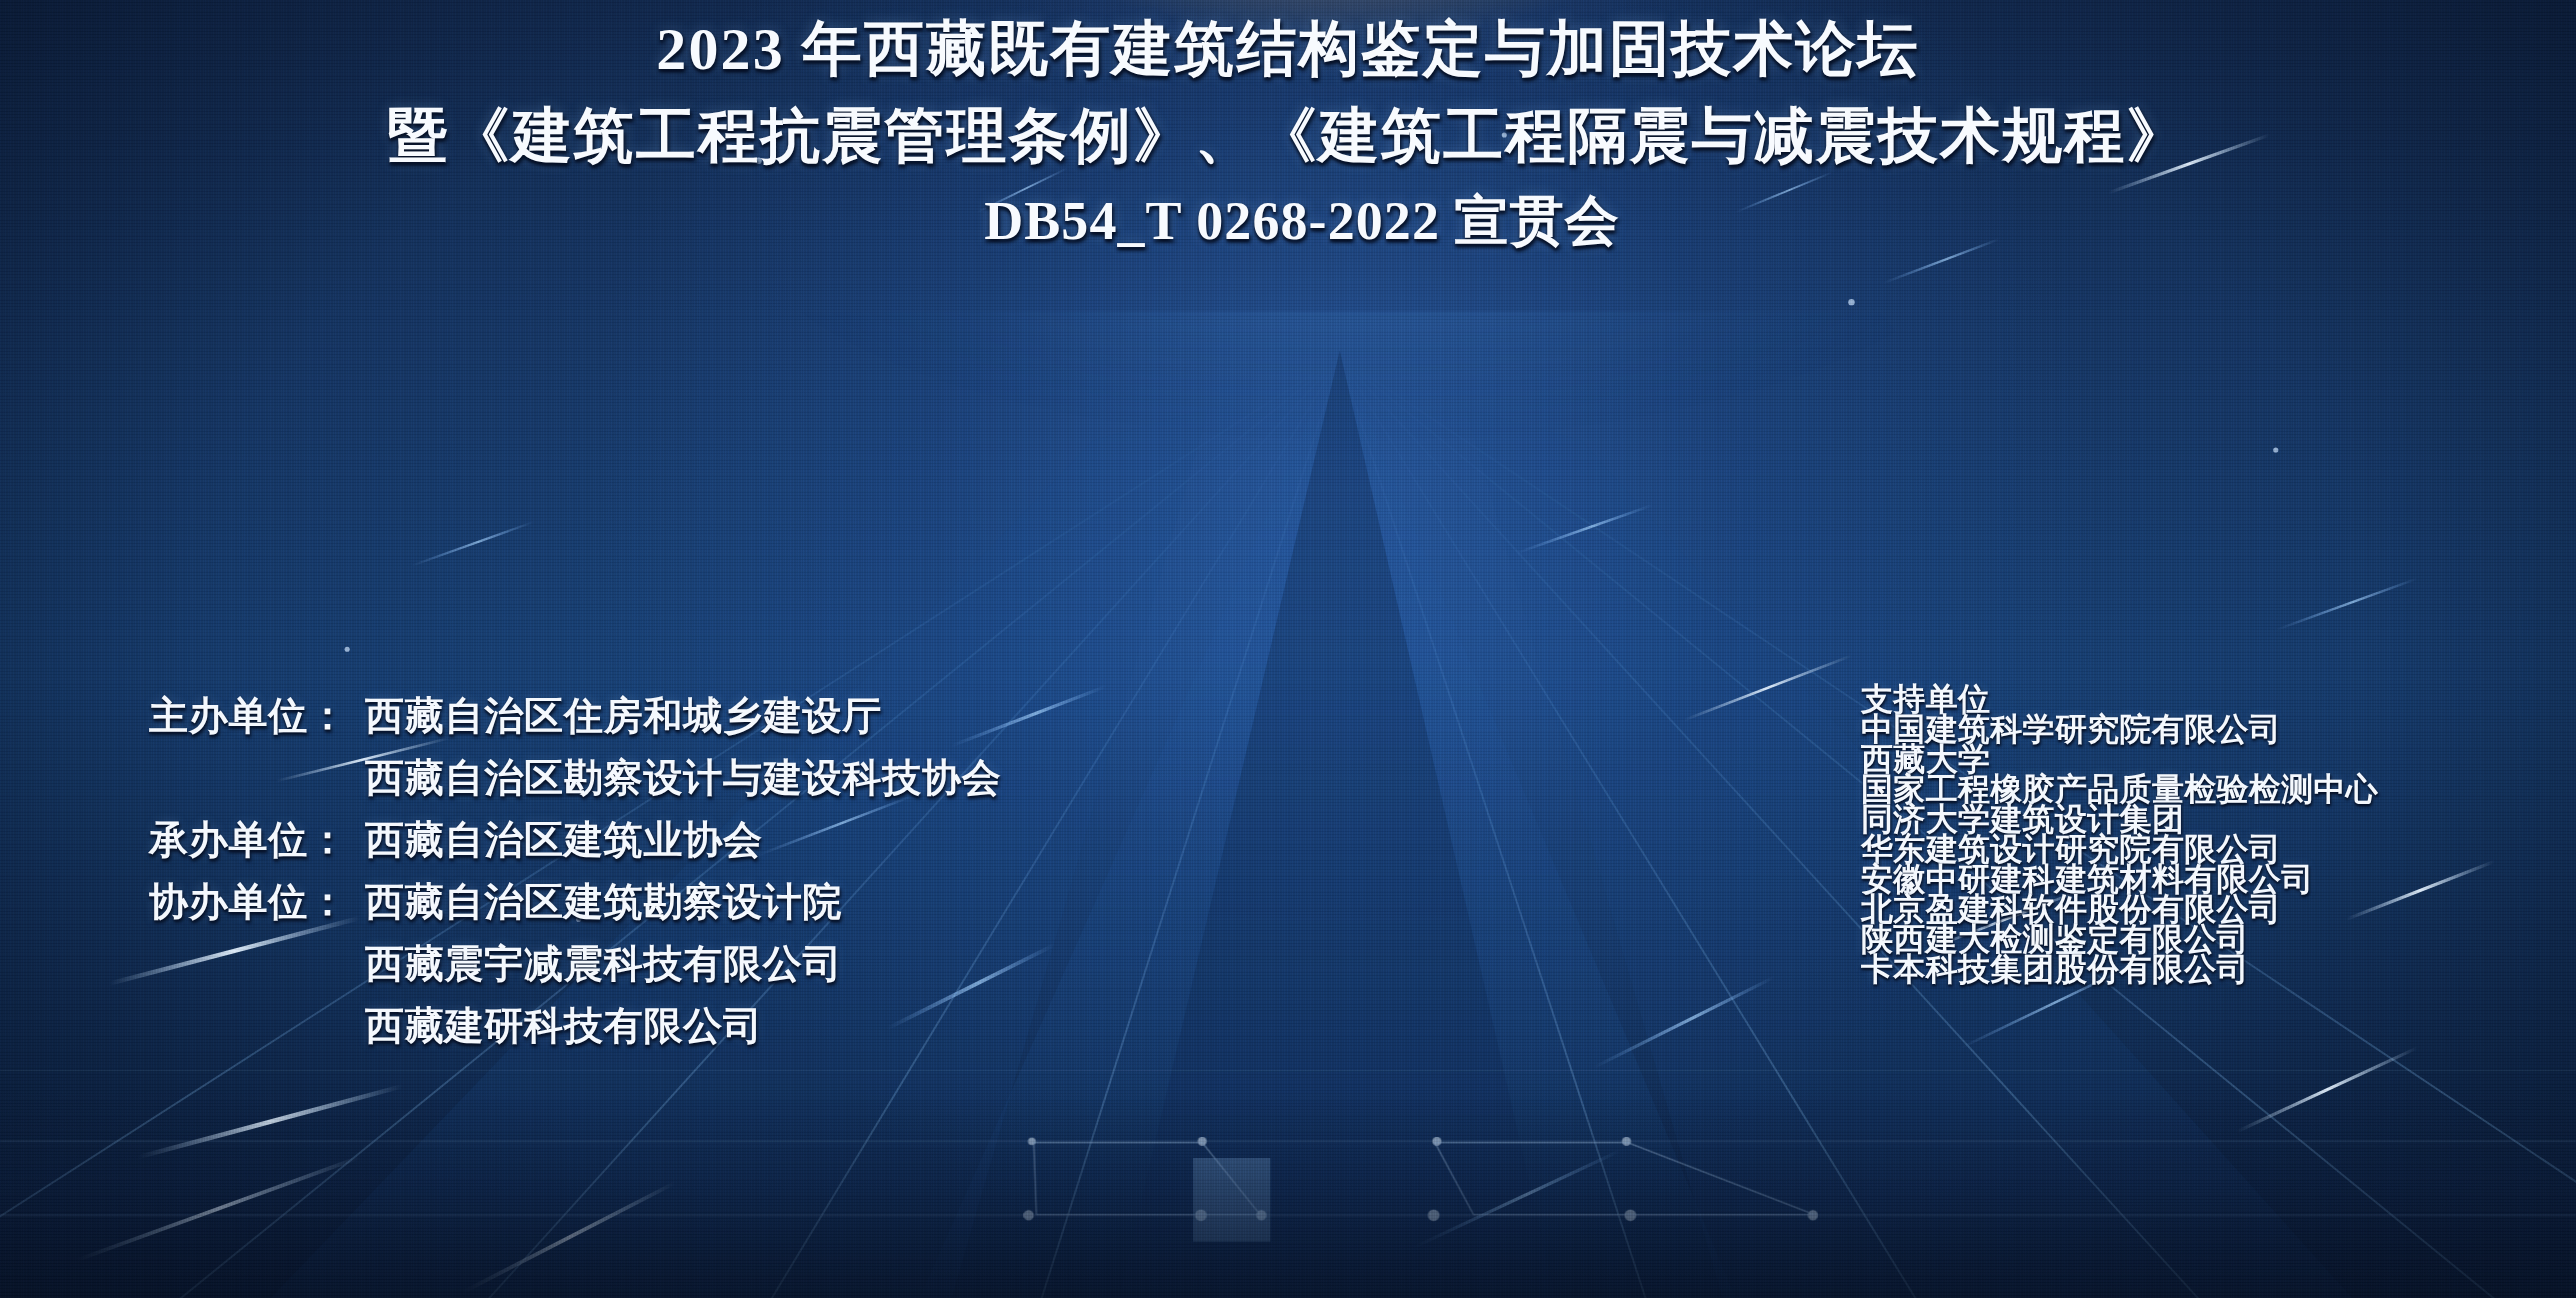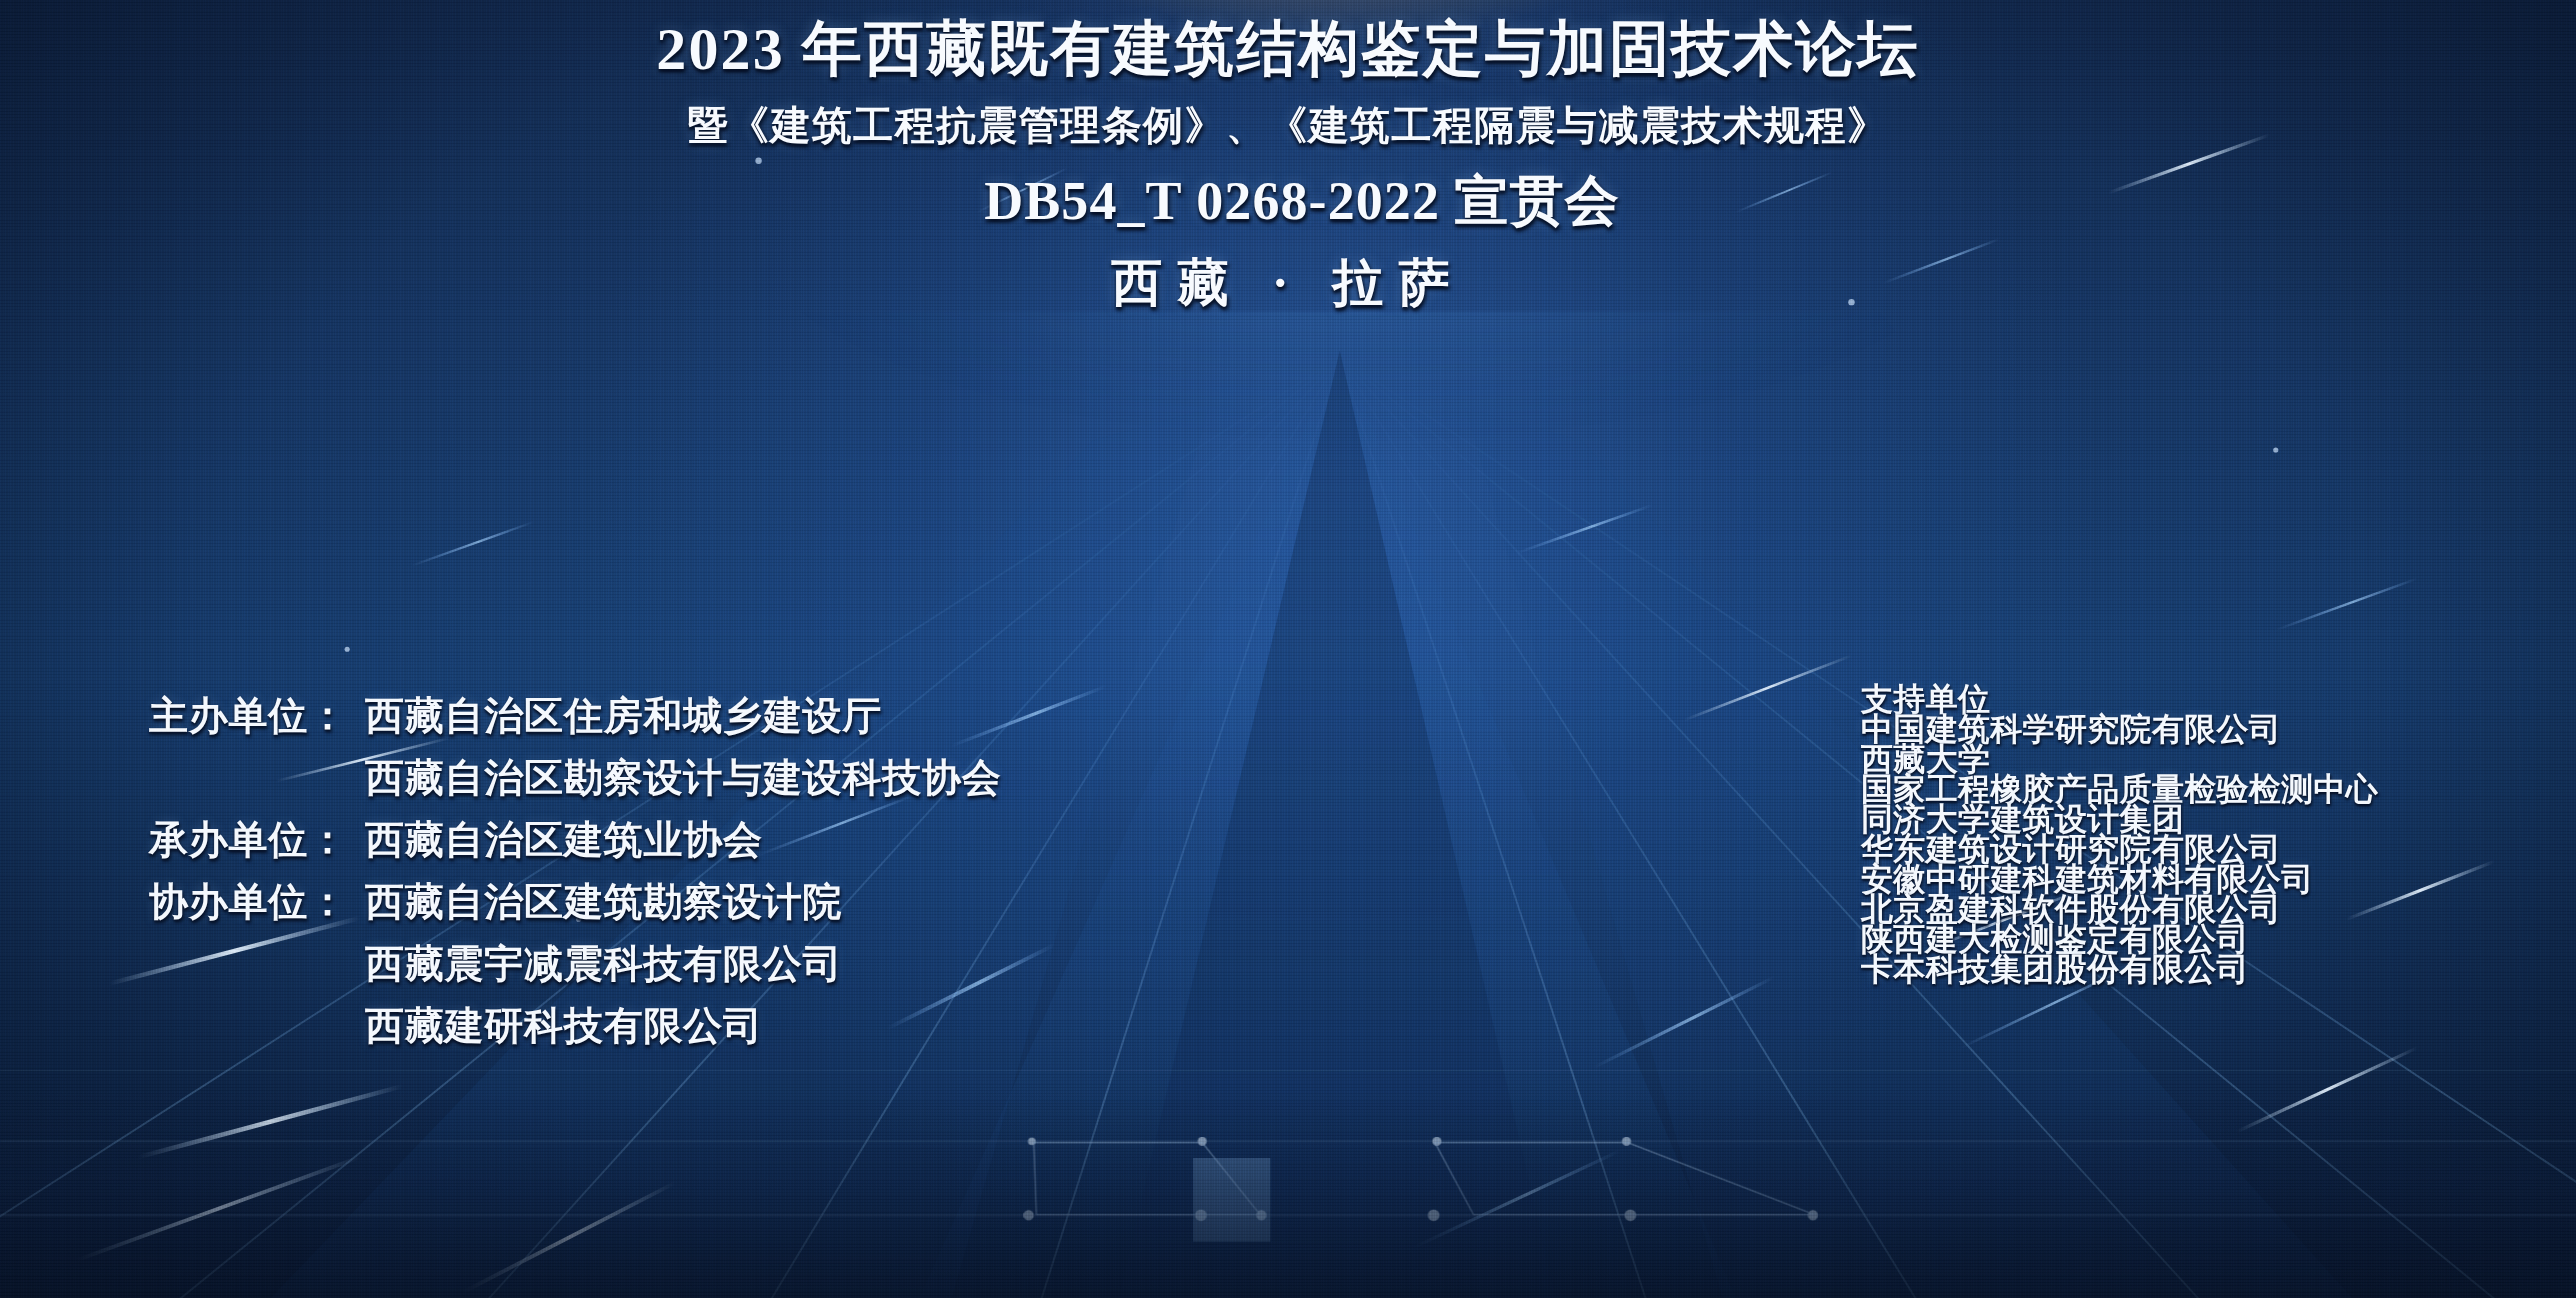--- a/index.html
+++ b/index.html
@@ -97,21 +97,21 @@
     font-weight:700;
     letter-spacing:.035em;
     line-height:1.0;
     text-shadow:
         0 2.6px 3.2px rgba(5,16,38,0.95),
         1.9px 3.2px 4.5px rgba(4,12,30,0.80),
         0 0 14px rgba(150,200,255,0.28);
     white-space:nowrap;
   }
   .tline.l1{ font-size:60px; margin-bottom:27px; }
-  .tline.l2{ font-size:40px; margin-bottom:28px; }
+  .tline.l2{ font-size:60px; margin-bottom:28px; }
   .tline.l3{ font-size:54px; margin-bottom:30px; letter-spacing:.02em;padding-left:28px; }
   .tline.l4{ font-size:51px; letter-spacing:.30em; }
 
   
   .org-left{
     position:absolute;
     left:149px;
     top:696px;
     width:1093px;
   }
@@ -284,21 +284,20 @@
   <div id="floor"></div>
   <div id="scanlines-h"></div>
   <div id="scanlines"></div>
 
   <div class="banner-text">
 
     <div class="title-block">
       <div class="tline l1">2023 年西藏既有建筑结构鉴定与加固技术论坛</div>
       <div class="tline l2">暨《建筑工程抗震管理条例》、《建筑工程隔震与减震技术规程》</div>
       <div class="tline l3">DB54_T 0268-2022 宣贯会</div>
-      <div class="tline l4">西藏 · 拉萨</div>
     </div>
 
     <div class="org-left">
       <div class="org-row">
         <span class="org-label">主办单位：</span>
         <span class="org-value">西藏自治区住房和城乡建设厅</span>
       </div>
       <div class="org-row">
         <span class="org-label"></span>
         <span class="org-value">西藏自治区勘察设计与建设科技协会</span>

